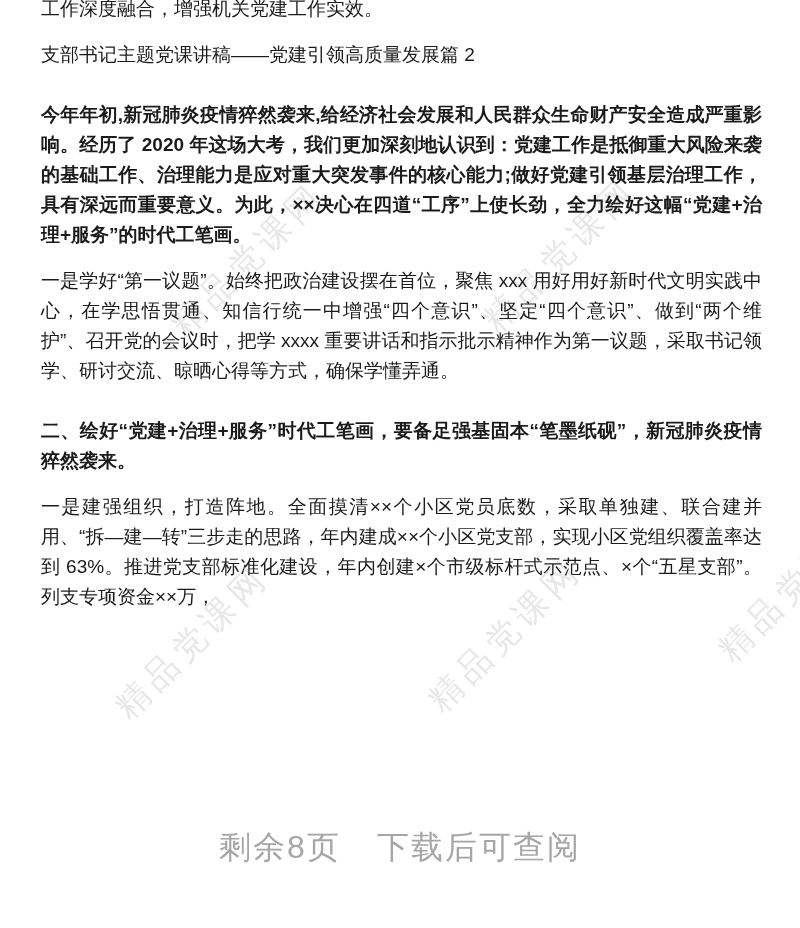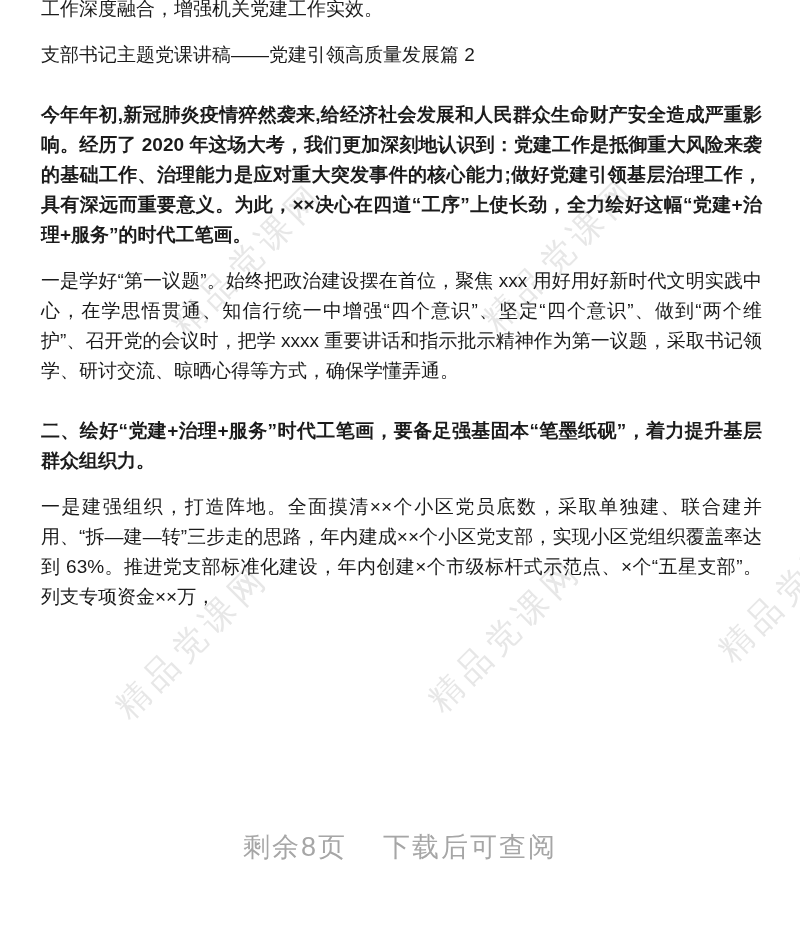--- a/index.html
+++ b/index.html
@@ -50,21 +50,21 @@
     font-weight: bold;
   }
   .footer {
     position: absolute;
     left: 0;
     right: 0;
     top: 828px;
     z-index: 1;
     text-align: center;
     color: #a6a6a6;
-    font-size: 27px;
+    font-size: 32px;
     line-height: 38px;
     letter-spacing: 2px;
     white-space: nowrap;
   }
   .footer .sep {
     display: inline-block;
     width: 36px;
   }
 </style>
 </head>
@@ -78,21 +78,21 @@
     <div class="wm" style="left:192px; top:642px">精品党课网</div>
     <div class="wm" style="left:505px; top:635px">精品党课网</div>
     <div class="wm" style="left:795px; top:585px">精品党课网</div>
   </div>
 
   <div class="flow">
     <p>工作深度融合，增强机关党建工作实效。</p>
     <p>支部书记主题党课讲稿——党建引领高质量发展篇 2</p>
     <p class="gap">今年年初,新冠肺炎疫情猝然袭来,给经济社会发展和人民群众生命财产安全造成严重影响。经历了 2020 年这场大考，我们更加深刻地认识到：党建工作是抵御重大风险来袭的基础工作、治理能力是应对重大突发事件的核心能力;做好党建引领基层治理工作，具有深远而重要意义。为此，××决心在四道“工序”上使长劲，全力绘好这幅“党建+治理+服务”的时代工笔画。</p>
     <p>一是学好“第一议题”。始终把政治建设摆在首位，聚焦 xxx 用好用好新时代文明实践中心，在学思悟贯通、知信行统一中增强“四个意识”、坚定“四个意识”、做到“两个维护”、召开党的会议时，把学 xxxx 重要讲话和指示批示精神作为第一议题，采取书记领学、研讨交流、晾晒心得等方式，确保学懂弄通。</p>
-    <p class="gap">二、绘好“党建+治理+服务”时代工笔画，要备足强基固本“笔墨纸砚”，着力提升基层群众组织力。</p>
+    <p class="gap">二、绘好“党建+治理+服务”时代工笔画，要备足强基固本“笔墨纸砚”，新冠肺炎疫情猝然袭来。</p>
     <p>一是建强组织，打造阵地。全面摸清××个小区党员底数，采取单独建、联合建并用、“拆—建—转”三步走的思路，年内建成××个小区党支部，实现小区党组织覆盖率达到 63%。推进党支部标准化建设，年内创建×个市级标杆式示范点、×个“五星支部”。列支专项资金××万，</p>
   </div>
 
   <div class="footer">
     <span>剩余8页</span><span class="sep"></span><span>下载后可查阅</span>
   </div>
 
 </div>
 
 </body></html>

